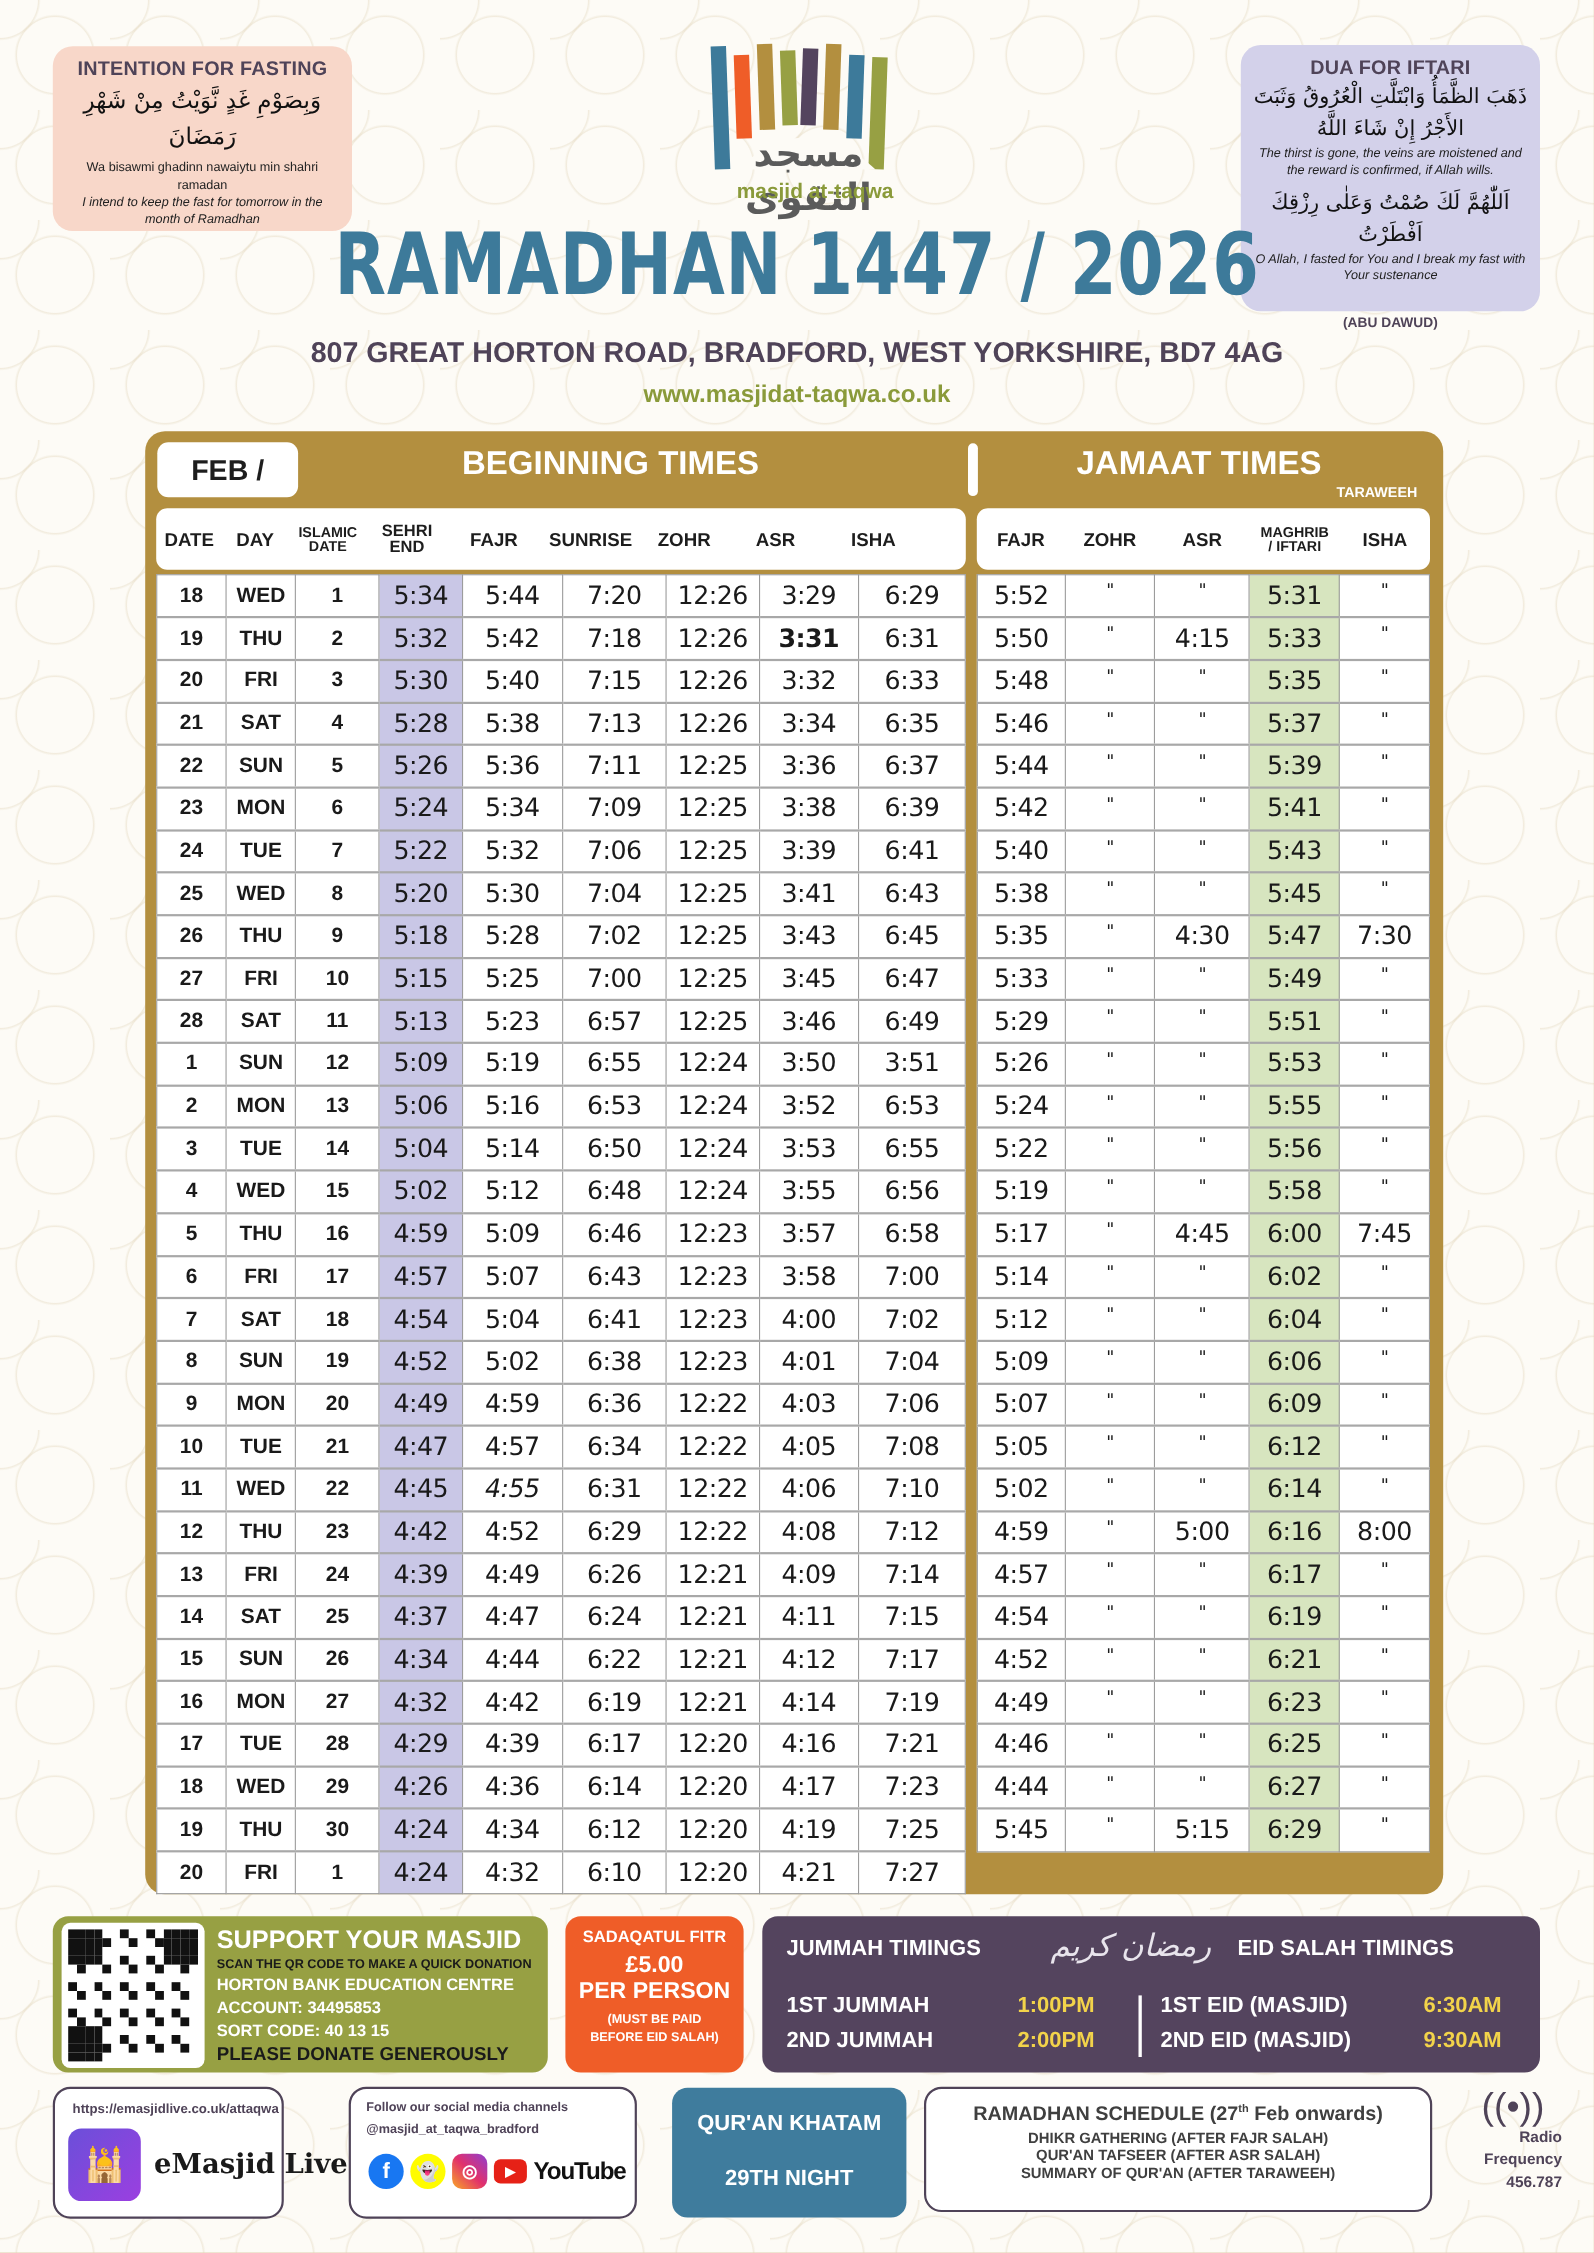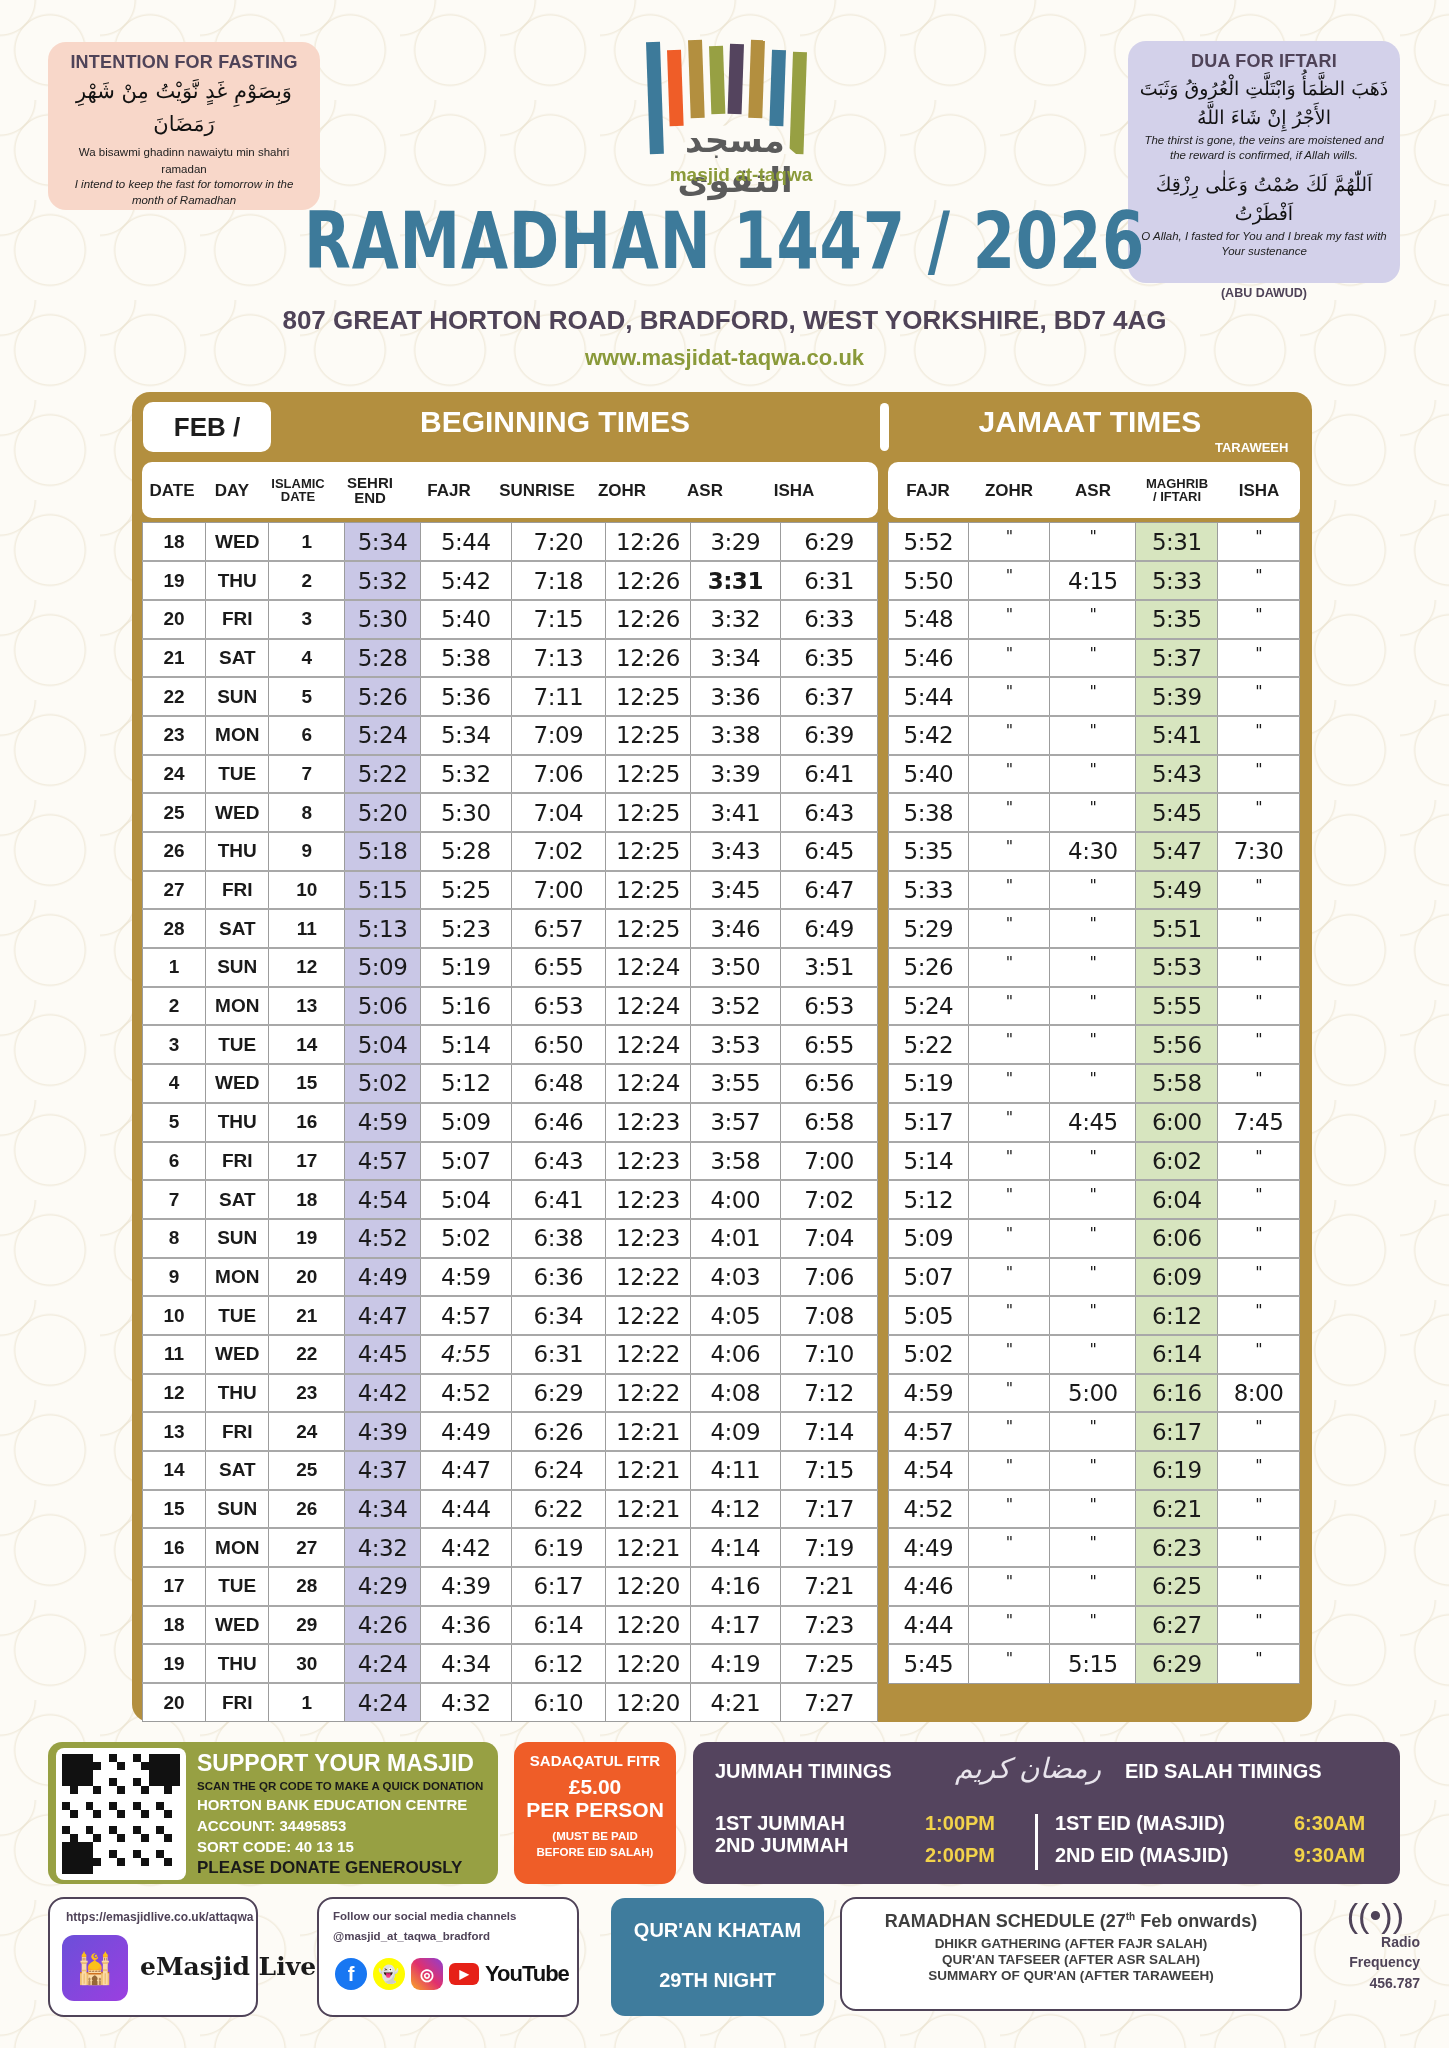--- a/index.html
+++ b/index.html
@@ -1002,21 +1002,21 @@
     <div>BEFORE EID SALAH)</div>
   </div>
 </div>
 
 <div class="timings">
   <div class="tm-head" style="left:22px">JUMMAH TIMINGS</div>
   <div class="tm-calig">رمضان كريم</div>
   <div class="tm-head" style="left:432px">EID SALAH TIMINGS</div>
   <div class="tm-row" style="left:22px;top:70px">1ST JUMMAH</div>
   <div class="tm-row tm-time" style="left:232px;top:70px">1:00PM</div>
-  <div class="tm-row" style="left:22px;top:92px">2ND JUMMAH</div>
+  <div class="tm-row" style="left:22px;top:102px">2ND JUMMAH</div>
   <div class="tm-row tm-time" style="left:232px;top:102px">2:00PM</div>
   <div class="tm-divider"></div>
   <div class="tm-row" style="left:362px;top:70px">1ST EID (MASJID)</div>
   <div class="tm-row tm-time" style="left:601px;top:70px">6:30AM</div>
   <div class="tm-row" style="left:362px;top:102px">2ND EID (MASJID)</div>
   <div class="tm-row tm-time" style="left:601px;top:102px">9:30AM</div>
 </div>
 
 <div class="emasjid"></div>
 <div class="em-url">https://emasjidlive.co.uk/attaqwa</div>

